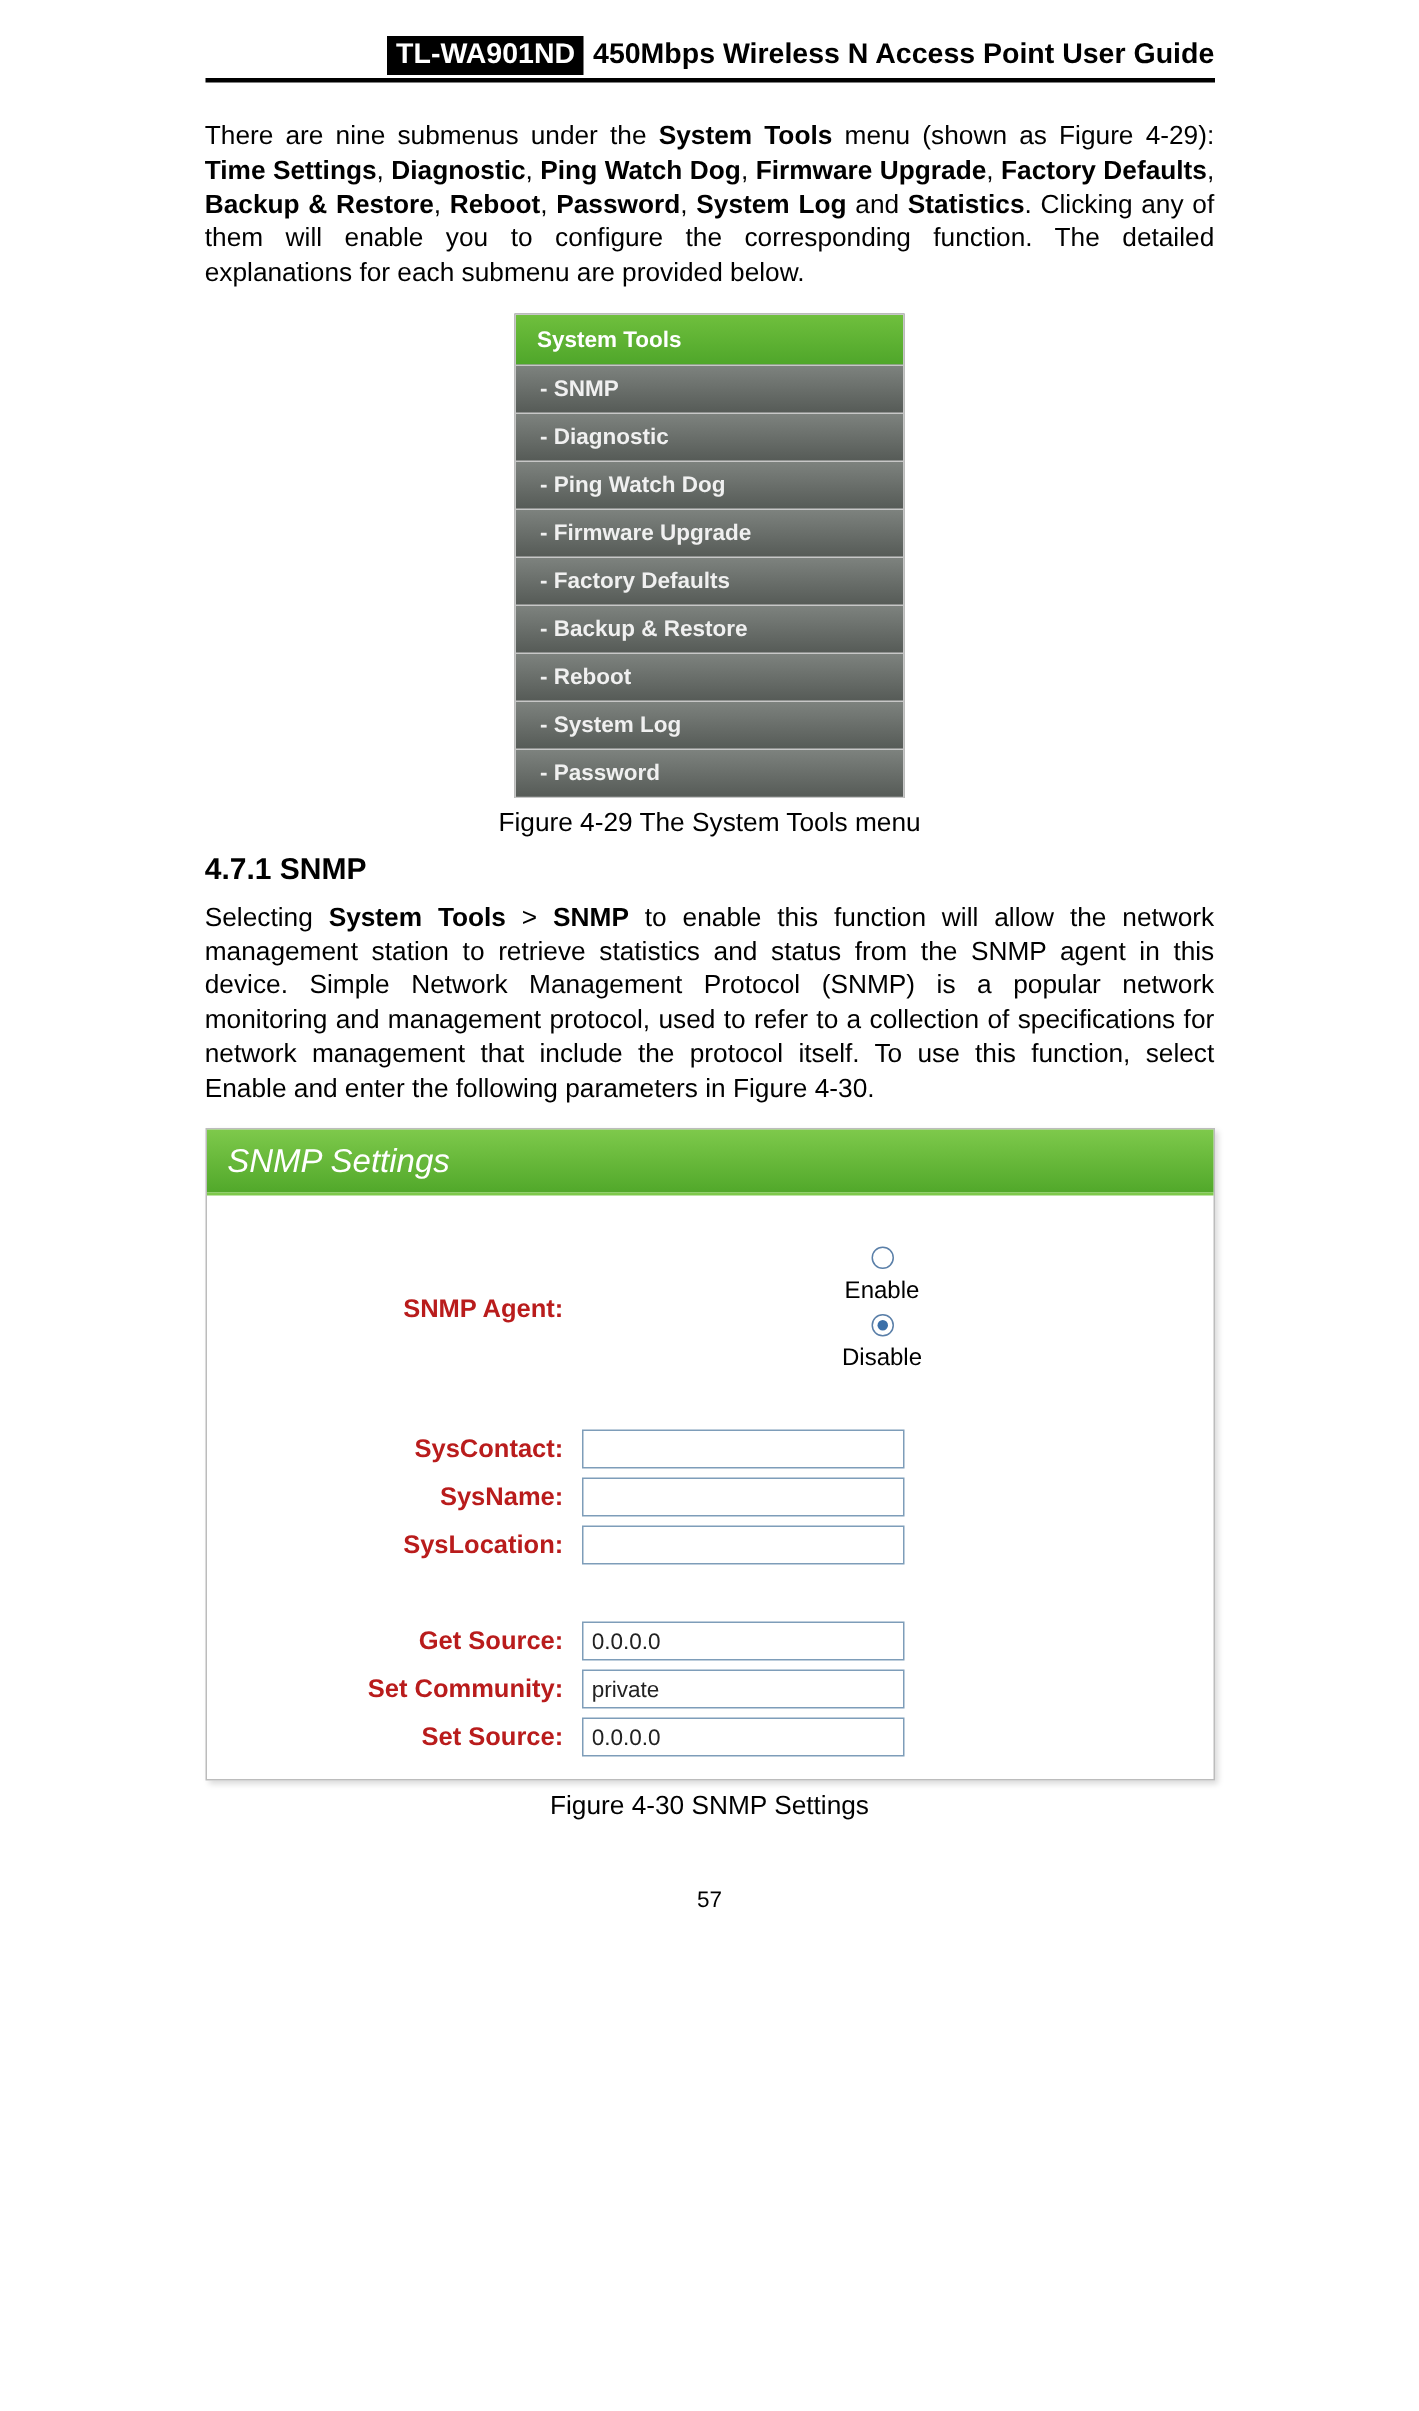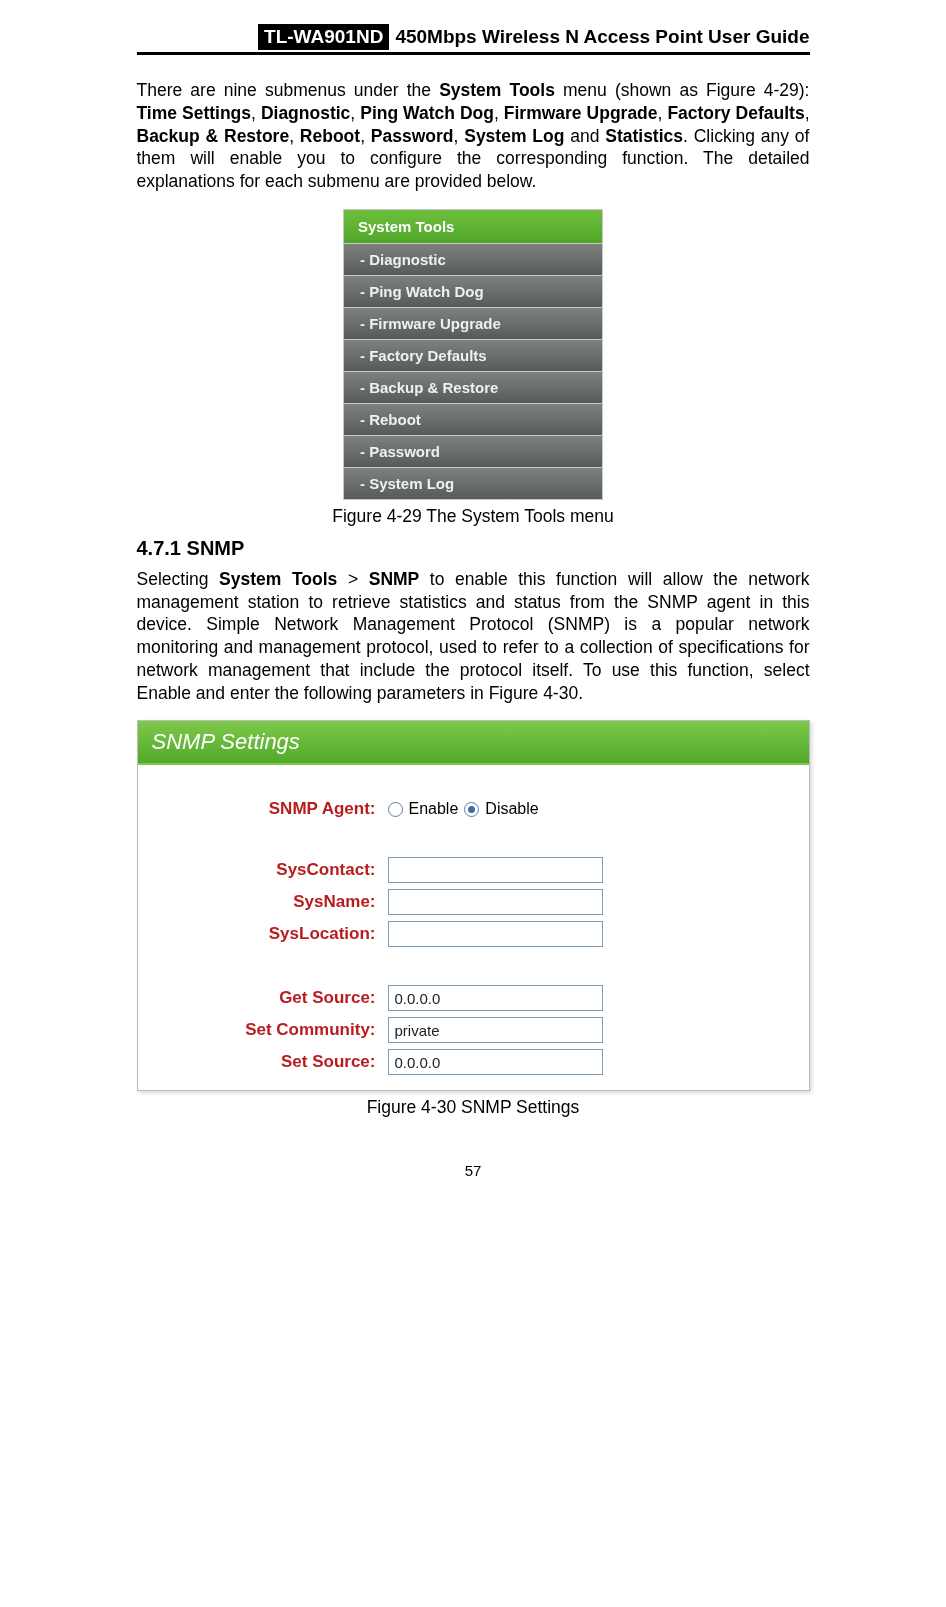--- a/index.html
+++ b/index.html
@@ -116,21 +116,21 @@
   .field-wrap { flex: 1; }
   .txt {
     width: 215px;
     height: 26px;
     border: 1px solid #7e9db9;
     padding: 2px 6px;
     font-size: 15px;
     font-family: Arial, sans-serif;
     color:#222;
   }
-  .radio-row { display: flex; align-items: center; gap: 6px; font-size: 16px; }
+  .radio-row { display: flex; align-items: center; gap: 6px; font-size: 16px; flex-direction: column; }
   .radio-ctl {
     width: 15px; height: 15px; border: 1px solid #5a7fa8; border-radius: 50%;
     display: inline-flex; align-items: center; justify-content: center; background:#fff;
   }
   .radio-ctl.checked::after {
     content: ""; width: 7px; height: 7px; background: #3b6fa8; border-radius: 50%;
   }
   .gap { height: 26px; }
   .snmp-footer {
     border-top: 1px solid #d0d0d0;
@@ -165,28 +165,29 @@
     <span class="title">450Mbps Wireless N Access Point User Guide</span>
   </div>
 
   <p class="paragraph">
     <span>There are nine submenus under the </span><b>System Tools</b><span> menu (shown as Figure 4-29): </span><b>Time Settings</b><span>, </span><b>Diagnostic</b><span>, </span><b>Ping Watch Dog</b><span>, </span><b>Firmware Upgrade</b><span>, </span><b>Factory Defaults</b><span>, </span><b>Backup &amp; Restore</b><span>, </span><b>Reboot</b><span>, </span><b>Password</b><span>, </span><b>System Log</b><span> and </span><b>Statistics</b><span>. Clicking any of them will enable you to configure the corresponding function. The detailed explanations for each submenu are provided below.</span>
   </p>
 
   <div class="menu-figure-wrap">
     <div class="menu-figure">
       <div class="mf-header">System Tools</div>
+      <div class="mf-item">- SNMP</div>
       <div class="mf-item">- Diagnostic</div>
       <div class="mf-item">- Ping Watch Dog</div>
       <div class="mf-item">- Firmware Upgrade</div>
       <div class="mf-item">- Factory Defaults</div>
       <div class="mf-item">- Backup &amp; Restore</div>
       <div class="mf-item">- Reboot</div>
+      <div class="mf-item">- System Log</div>
       <div class="mf-item">- Password</div>
-      <div class="mf-item">- System Log</div>
     </div>
   </div>
 
   <div class="caption">Figure 4-29 The System Tools menu</div>
 
   <div class="section-heading">4.7.1  SNMP</div>
 
   <p class="paragraph">
     <span>Selecting </span><b>System Tools</b><span> &gt; </span><b>SNMP</b><span> to enable this function will allow the network management station to retrieve statistics and status from the SNMP agent in this device. Simple Network Management Protocol (SNMP) is a popular network monitoring and management protocol, used to refer to a collection of specifications for network management that include the protocol itself. To use this function, select Enable and enter the following parameters in Figure 4-30.</span>
   </p>

